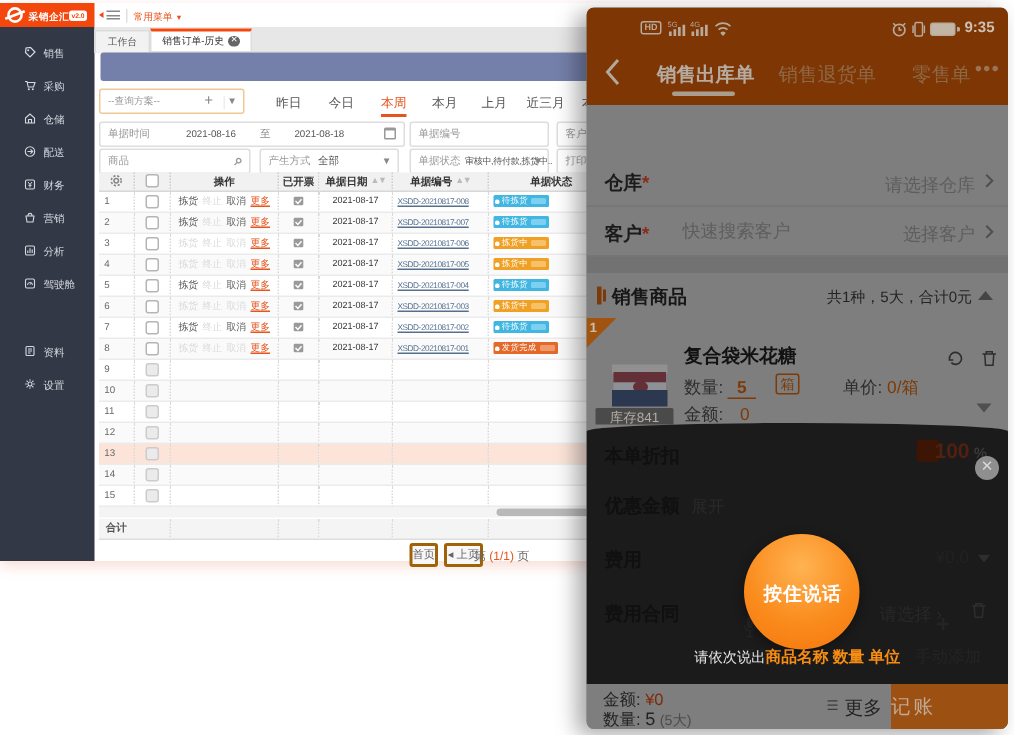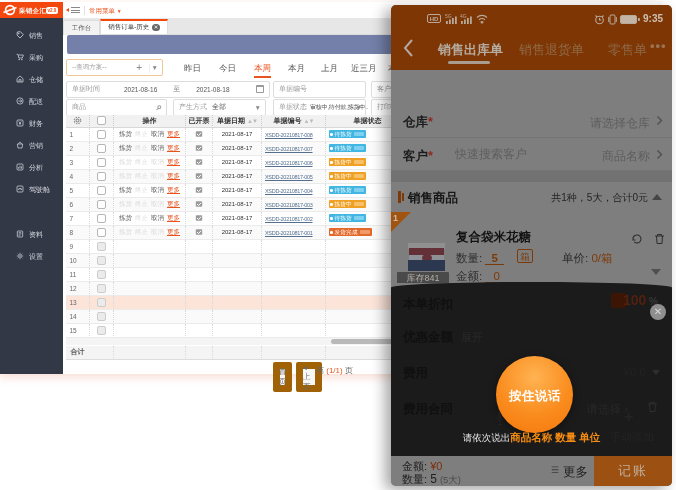--- a/index.html
+++ b/index.html
@@ -16,21 +16,21 @@
 .fbox{position:absolute;height:17px;border:1px solid #ddd;border-radius:2px;background:#fff;font-size:7px;color:#999;display:flex;align-items:center;padding:0 5px;white-space:nowrap}
 .qf{position:absolute;top:60.5px;font-size:8.5px;color:#555;white-space:nowrap}
 .tc{position:absolute;border-right:1px dotted #d9d9d9;border-bottom:1px solid #ebebeb;font-size:7px;color:#444;display:flex;align-items:center;justify-content:center;white-space:nowrap;overflow:hidden}
 .th{background:#f1f1f1;font-weight:bold;color:#333;font-size:7px;border-bottom:1px solid #d8d8d8;border-right:1px dotted #ccc}
 .cb{width:9px;height:9px;border:1px solid #b5b5b5;border-radius:2px;background:#fff}
 .cbd{background:#ebebeb;border-color:#ccc}
 .lnk{color:#55708f;text-decoration:underline}
 .op{display:flex;gap:3px;font-size:6.5px}
 .badge{position:relative;height:8px;color:#fff;font-size:5.5px;display:inline-flex;align-items:center;padding:0 2px 0 6px;border-radius:1px;line-height:8px;letter-spacing:.3px}
 .badge i{position:absolute;left:1.5px;top:3px;width:2.5px;height:2.5px;background:#fff;border-radius:50%}
-.pgbtn{position:absolute;height:30px;border:7px solid #a16207;background:#f7f7f7;border-radius:2px;font-size:7.5px;color:#666;display:flex;align-items:center;justify-content:center;top:360px}
+.pgbtn{position:absolute;height:16px;border:2px solid #a16207;background:#f7f7f7;border-radius:2px;font-size:7.5px;color:#666;display:flex;align-items:center;justify-content:center;top:360px}
 .prow{position:absolute;left:0;width:281px;background:#7e7e7e}
 #phone{position:absolute;left:391px;top:5px;width:281px;height:481px;border-radius:5px;overflow:hidden;background:#7e7e7e;box-shadow:-6px 4px 14px rgba(0,0,0,.35)}
 .plabel{font-weight:bold;font-size:12.5px;color:#1c1c1c}
 .star{color:#8a2a1a}
 .pval{font-size:12px;color:#262626}
 .phold{font-size:12px;color:#5e5e5e}
 </style></head>
 <body>
 <div id="root">
 <div id="win">
@@ -497,21 +497,21 @@
 <div class="prow" style="top:99px;height:34px;border-bottom:1px solid #757575">
         <span class="plabel" style="position:absolute;left:12px;top:10px">仓库<span class="star">*</span></span>
         <span class="phold" style="position:absolute;right:22px;top:10.5px">请选择仓库</span>
         <svg class="ab" style="right:9px;top:11px" width="7" height="11" viewBox="0 0 7 11">
           <path d="M1.5 1.5 L5.5 5.5 L1.5 9.5" fill="none" stroke="#4f4f4f" stroke-width="1.4"></path>
         </svg>
       </div>
 <div class="prow" style="top:133px;height:33px;border-bottom:1px solid #757575">
         <span class="plabel" style="position:absolute;left:12px;top:9.5px">客户<span class="star">*</span></span>
         <span class="phold" style="position:absolute;left:64px;top:8px">快速搜索客户</span>
-        <span class="phold" style="position:absolute;right:22px;top:10px">商品名称</span>
+        <span class="phold" style="position:absolute;right:22px;top:10px">选择客户</span>
         <svg class="ab" style="right:9px;top:10.5px" width="7" height="11" viewBox="0 0 7 11">
           <path d="M1.5 1.5 L5.5 5.5 L1.5 9.5" fill="none" stroke="#4f4f4f" stroke-width="1.4"></path>
         </svg>
       </div>
 <div class="ab" style="left:0;top:166px;width:281px;height:11px;background:#727272"></div>
 <div class="prow" style="top:177px;height:29.5px">
 <span class="ab" style="left:7px;top:9px;width:2.5px;height:12px;background:#7c3a08"></span>
         <span class="ab" style="left:10.5px;top:11px;width:2.5px;height:8px;background:#7c3a08"></span>
 <span class="ab" style="left:17px;top:8px;font-size:12.5px;font-weight:bold;color:#171717">销售商品</span>
 <span class="ab" style="right:24px;top:8.5px;font-size:10px;color:#242424">共1种，5大，合计0元</span>
@@ -566,16 +566,16 @@
 <span class="ab" style="left:233px;top:126px;font-size:16px;color:#242424;font-weight:bold">+</span>
 <div class="ab" style="left:105px;top:74px;width:77px;height:77px;border-radius:50%;background:radial-gradient(circle at 50% 28%,#ffb352 0%,#fa8c1e 55%,#f5750a 100%);box-shadow:0 2px 8px rgba(0,0,0,.4)"></div>
 <span class="ab" style="left:118px;top:106px;font-size:12.5px;color:#fff;font-weight:bold;letter-spacing:.5px">按住说话</span>
 <div class="ab" style="left:0;top:149px;width:281px;text-align:center;font-size:9.5px;color:#e8e8e8">请依次说出<span style="color:#f68c12;font-size:10.5px;font-weight:bold">商品名称 数量 单位</span></div>
 </div>
 <div class="ab" style="left:0;top:450.5px;width:281px;height:30.5px;background:#7e7e7e">
 <span class="ab" style="left:11px;top:3.5px;font-size:11px;color:#222">金额: <span style="color:#7c2c0a">¥0</span></span>
 <span class="ab" style="left:11px;top:16.5px;font-size:11px;color:#222">数量: <span style="font-size:12px">5</span> <span style="font-size:9.5px;color:#4c4c4c">(5大)</span></span>
 <span class="ab" style="left:160px;top:9px;font-size:9px;color:#3c3c3c">☰</span>
 <span class="ab" style="left:172px;top:8px;font-size:12.5px;color:#232323">更多</span>
-<div class="ab" style="left:203px;top:0;width:78px;height:30.5px;background:#9c5012;color:#c0ab97;font-size:13px;text-align:center;line-height:30.5px;letter-spacing:2px">记账</div>
+<div class="ab" style="left:203px;top:0;width:78px;height:30.5px;background:#9c5012;color:#c0ab97;font-size:13px;line-height:30.5px;letter-spacing:2px">记账</div>
 </div>
 </div>
 </div>
 
 </body></html>

